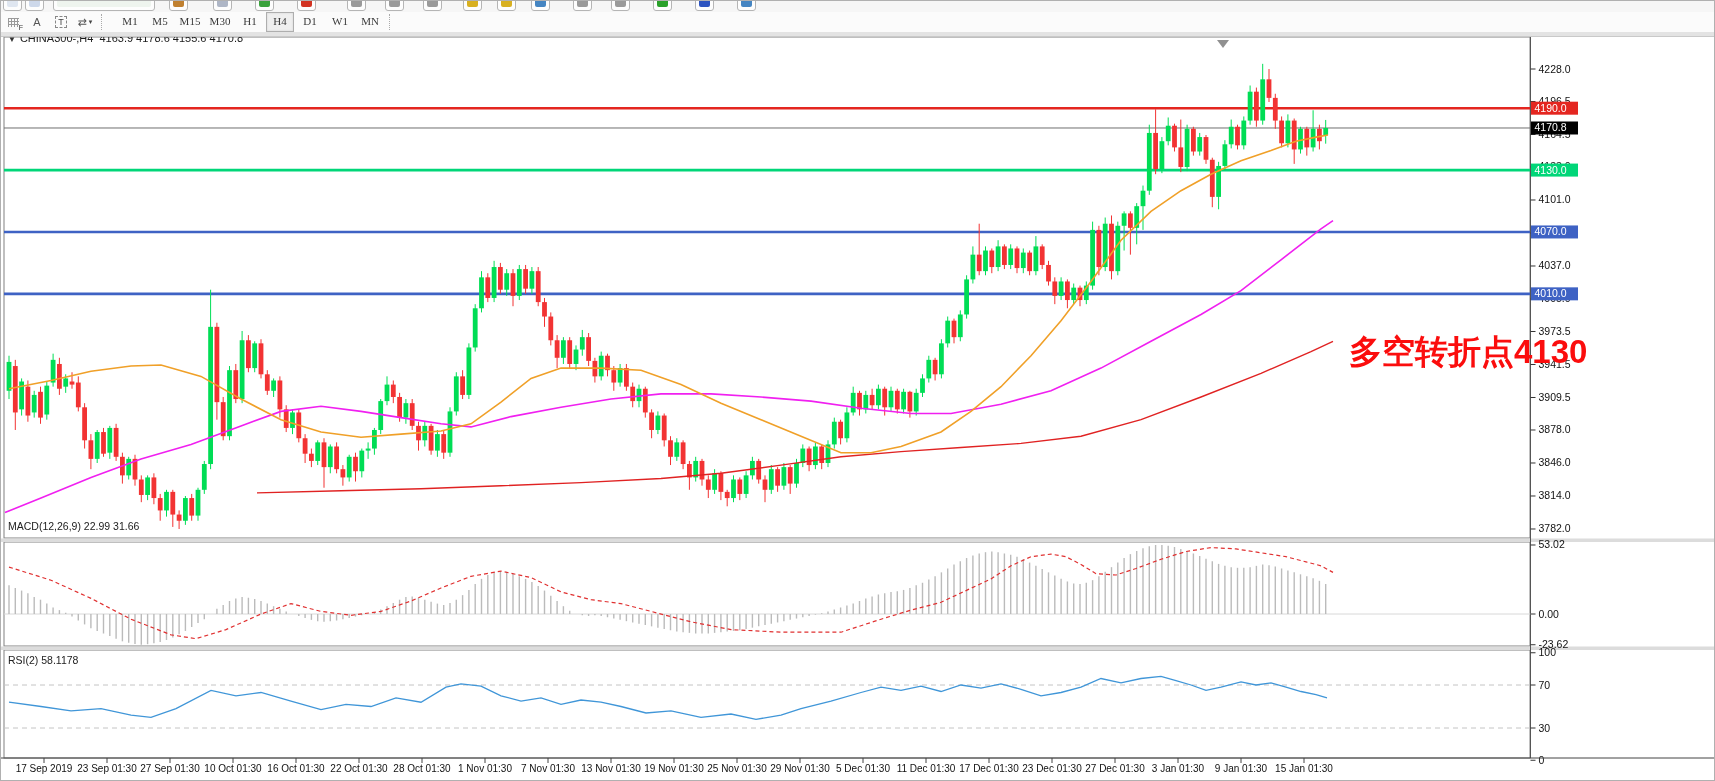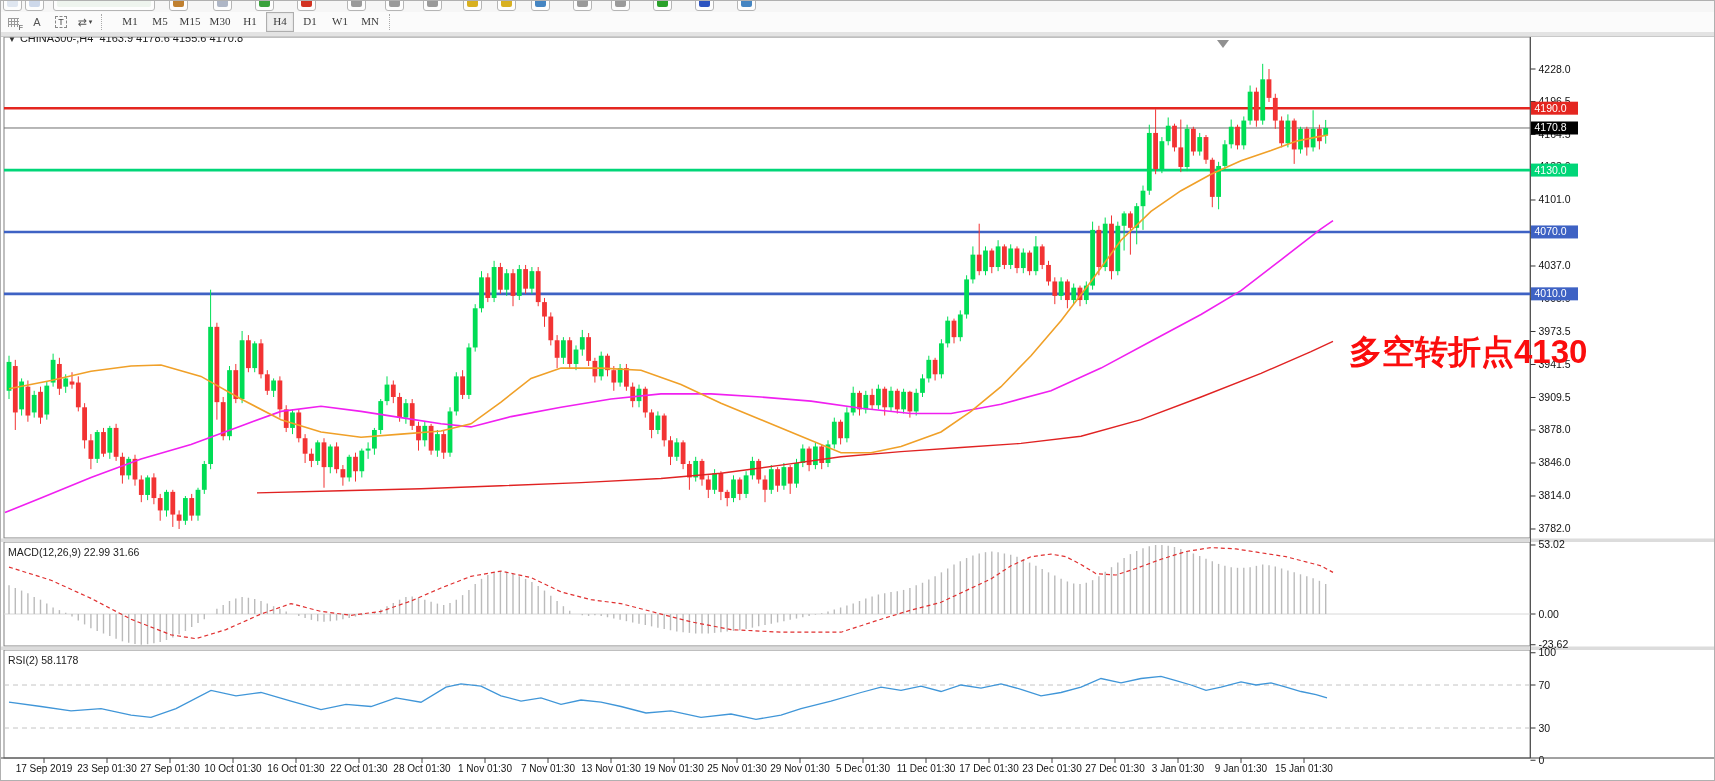--- a/index.html
+++ b/index.html
@@ -17,21 +17,21 @@
   .tool .tbox{border:1px dashed #888;padding:0 2px;font-size:9px;color:#444;}
   .tool .caret{font-size:7px;color:#444;margin-left:2px;}
   .vsep{width:1px;height:16px;border-left:1px dotted #aaa;margin:0 4px;}
   .tfbtn{min-width:26px;height:18px;border:1px solid transparent;background:transparent;color:#3a3a3a;
      font-family:Liberation Serif, serif;font-size:11px;line-height:16px;text-align:center;margin:0 1px;cursor:default;}
   .tfbtn.active{background:#efefef;border:1px solid #aeaeae;box-shadow:inset 0 0 2px #cfcfcf;}
   #divider{position:absolute;left:0;top:31px;width:1715px;height:4px;background:#e3e3e3;border-bottom:1px solid #c9c9c9;z-index:6;}
   
   #symbol-header{position:absolute;left:7px;top:31px;z-index:4;font-size:11px;color:#1b1b1b;}
   #symbol-header .tri{font-size:8px;color:#333;margin-right:4px;}
-  #macd-label{position:absolute;left:7px;top:545px;z-index:4;font-size:10.5px;color:#222;}
+  #macd-label{position:absolute;left:7px;top:519px;z-index:4;font-size:10.5px;color:#222;}
   #rsi-label{position:absolute;left:7px;top:653px;z-index:4;font-size:10.5px;color:#222;}
   #annotation{position:absolute;left:1348px;top:329px;z-index:5;font-size:33px;font-weight:bold;white-space:nowrap;font-family:"Liberation Sans",sans-serif;}
   svg{position:absolute;left:0;top:0;z-index:1;}
   svg text{font-family:"Liberation Sans",sans-serif;}
 </style>
 </head>
 <body>
 
 <div id="app">
   <div id="row1">

